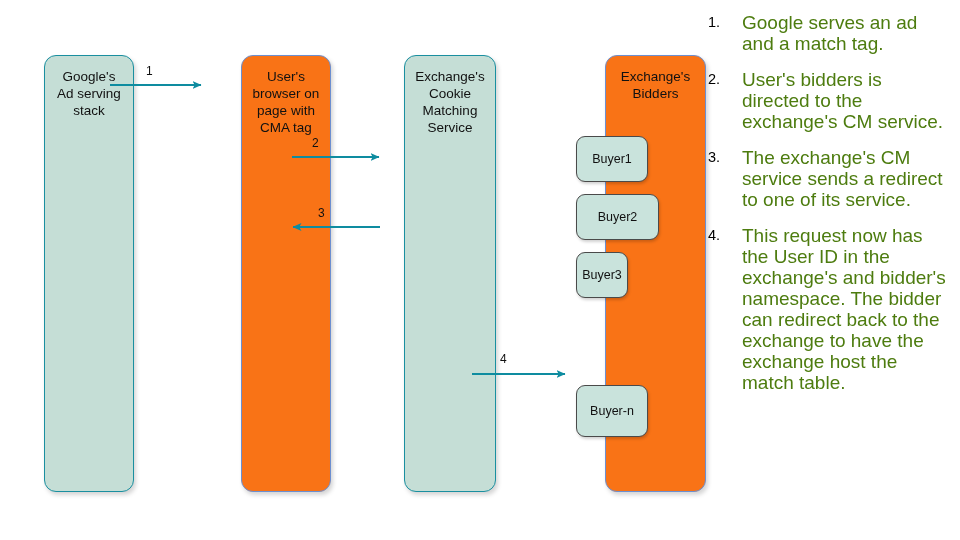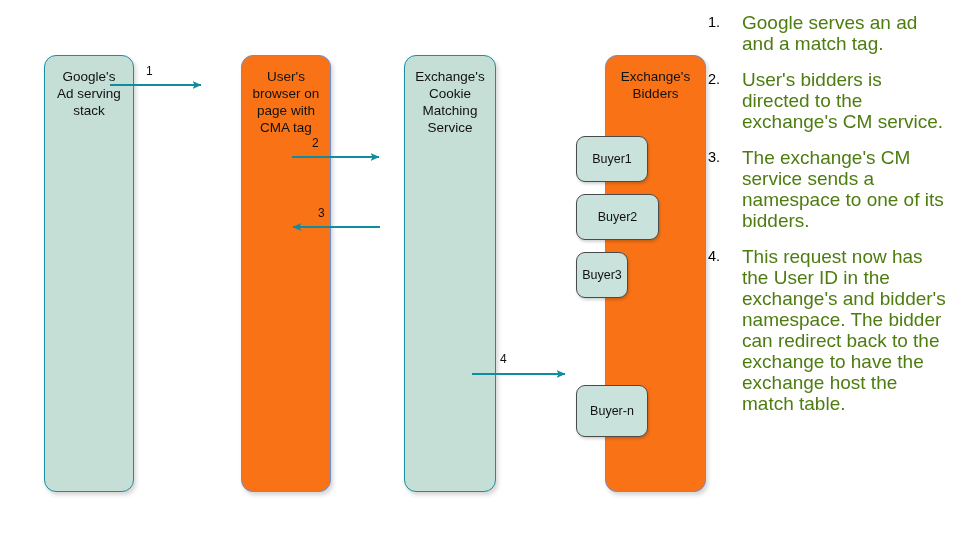--- a/index.html
+++ b/index.html
@@ -154,21 +154,21 @@
     <li class="step">
       <span class="step-num">1.</span>
       <span class="step-text">Google serves an ad and a match tag.</span>
     </li>
     <li class="step">
       <span class="step-num">2.</span>
       <span class="step-text">User's bidders is directed to the exchange's CM service.</span>
     </li>
     <li class="step">
       <span class="step-num">3.</span>
-      <span class="step-text">The exchange's CM service sends a namespace to one of its bidders.</span>
+      <span class="step-text">The exchange's CM service sends a redirect to one of its service.</span>
     </li>
     <li class="step">
       <span class="step-num">4.</span>
       <span class="step-text">This request now has the User ID in the exchange's and bidder's namespace. The bidder can redirect back to the exchange to have the exchange host the match table.</span>
     </li>
   </ol>
 
 </div>
 
 </body></html>

